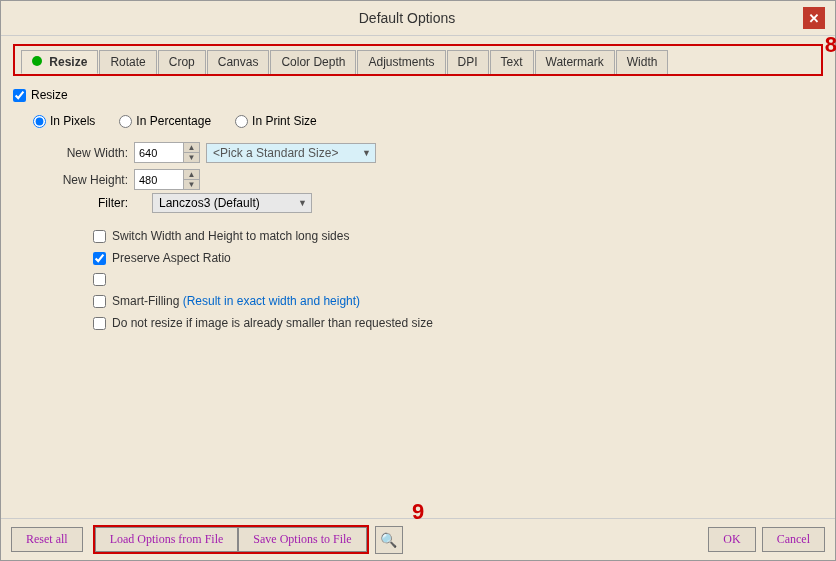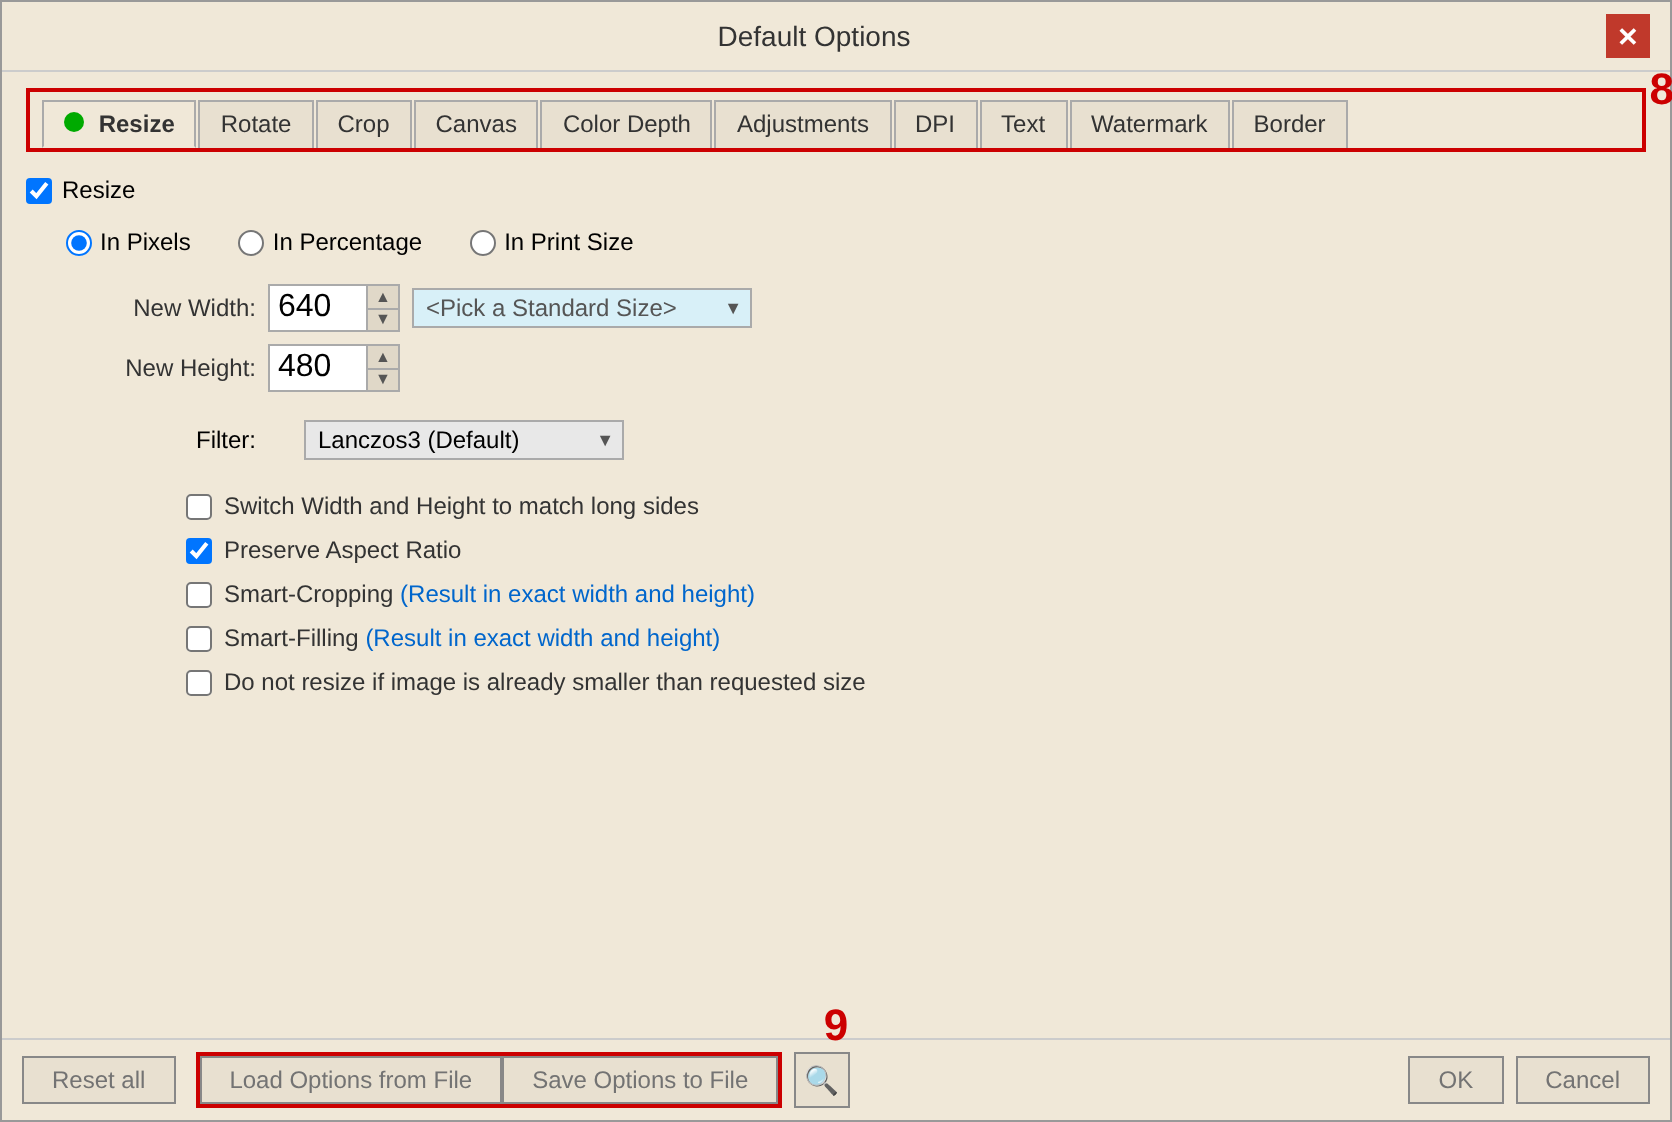--- a/index.html
+++ b/index.html
@@ -109,21 +109,21 @@
     .radio-option {
       display: flex;
       align-items: center;
       gap: 4px;
     }
     .fields-row {
       display: flex;
       align-items: flex-start;
       padding-left: 40px;
       gap: 16px;
-      margin-bottom: 14px;
+      margin-bottom: 3px;
     }
     .field-group {
       display: flex;
       flex-direction: column;
       gap: 6px;
     }
     .field-row {
       display: flex;
       align-items: center;
       gap: 6px;
@@ -136,21 +136,21 @@
     .number-input-wrap {
       display: flex;
       align-items: stretch;
       border: 1px solid #aaa;
       background: white;
     }
     .number-input-wrap input[type=text] {
       width: 48px;
       border: none;
       padding: 2px 4px;
-      font-size: 16px;
+      font-size: 11px;
       background: white;
     }
     .spin-btns {
       display: flex;
       flex-direction: column;
       width: 16px;
       border-left: 1px solid #aaa;
     }
     .spin-btn {
       flex: 1;
@@ -247,21 +247,22 @@
       color: #cc0000;
       font-size: 22px;
       font-weight: bold;
     }
     .bottom-btn {
       padding: 4px 14px;
       border: 1px solid #888;
       background: #e8e0d0;
       cursor: pointer;
       font-size: 12px;
-      color: #737373;
+      color: #a21caf;
+      font-family: Liberation Serif, serif;
     }
     .reset-btn {
       margin-right: 4px;
     }
     .load-save-group {
       display: flex;
       gap: 0;
       border: 2px solid #cc0000;
     }
     .load-save-group .bottom-btn {
@@ -319,21 +320,21 @@
       <div class="tab">
         <span>DPI</span>
       </div>
       <div class="tab">
         <span>Text</span>
       </div>
       <div class="tab">
         <span>Watermark</span>
       </div>
       <div class="tab">
-        <span>Border</span>
+        <span>Width</span>
       </div>
     </div>
     <span class="badge-8">8</span>
   </div>
 
   <div class="content-area">
 
     <div class="resize-enable-row">
       <input type="checkbox" id="resize-enable" checked="" style="">
       <label for="resize-enable">Resize</label>
@@ -400,23 +401,20 @@
       <div class="checkbox-row">
         <input type="checkbox" id="switch-wh" style="">
         <label for="switch-wh">Switch Width and Height to match long sides</label>
       </div>
       <div class="checkbox-row">
         <input type="checkbox" id="preserve-aspect" checked="" style="">
         <label for="preserve-aspect">Preserve Aspect Ratio</label>
       </div>
       <div class="checkbox-row">
         <input type="checkbox" id="smart-cropping" style="">
-        <label for="smart-cropping">
-          Smart-Cropping <a>(Result in exact width and height)</a>
-        </label>
       </div>
       <div class="checkbox-row">
         <input type="checkbox" id="smart-filling" style="">
         <label for="smart-filling">
           Smart-Filling <a>(Result in exact width and height)</a>
         </label>
       </div>
       <div class="checkbox-row">
         <input type="checkbox" id="no-resize-smaller" style="">
         <label for="no-resize-smaller">Do not resize if image is already smaller than requested size</label>

